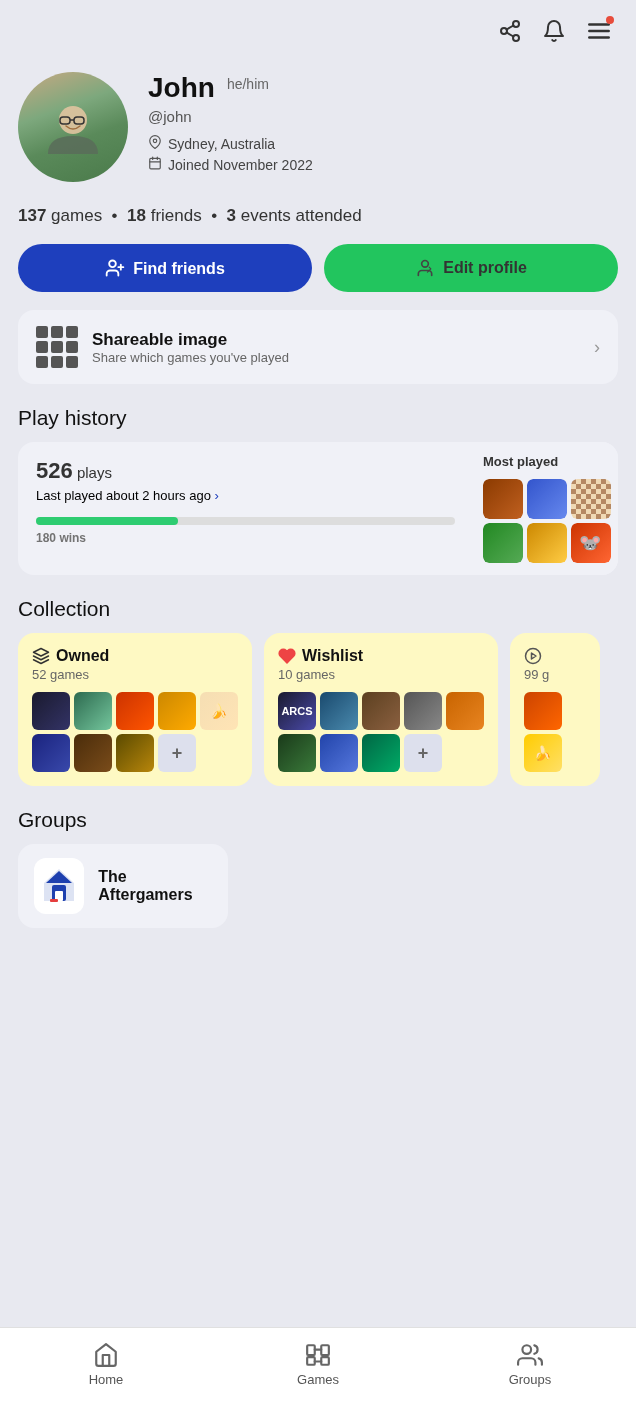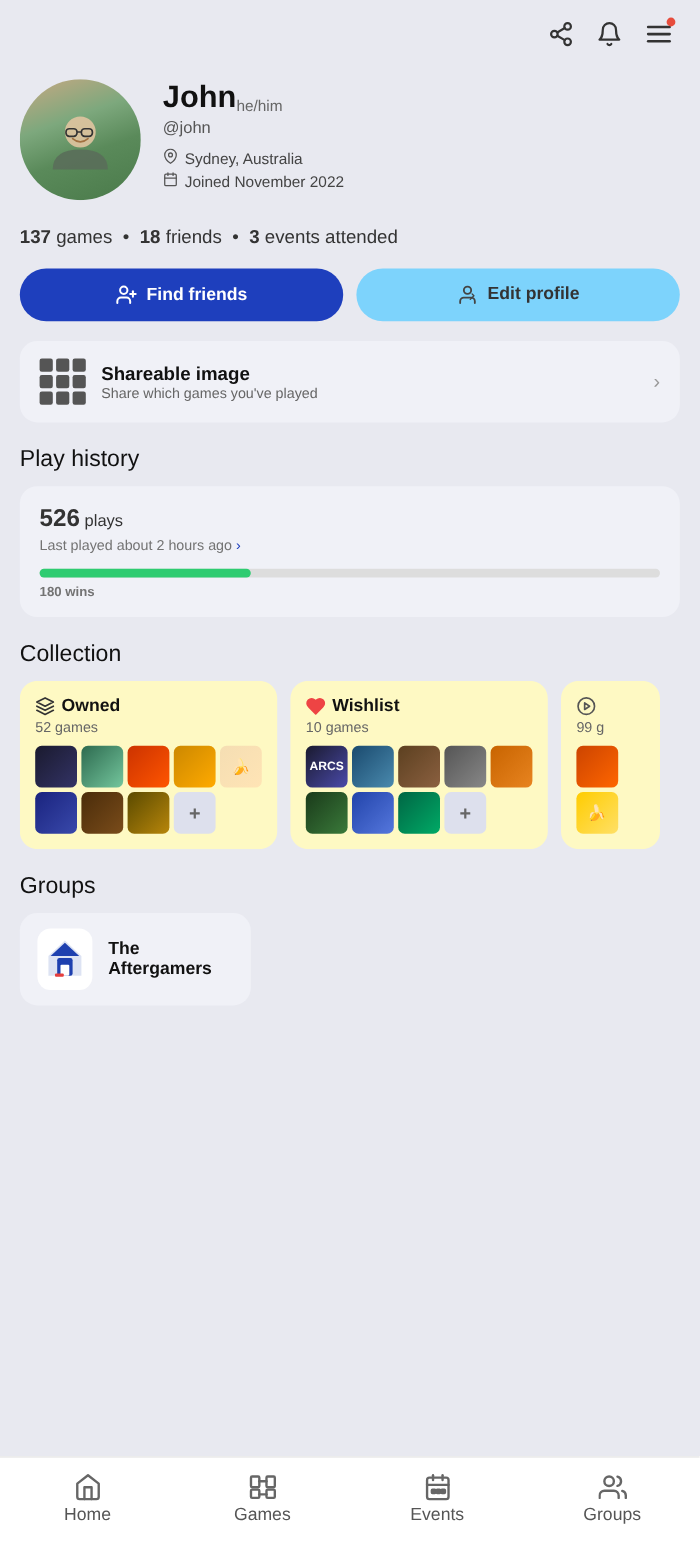--- a/index.html
+++ b/index.html
@@ -57,21 +57,21 @@
       background: #8b6f5e;
     }
     .avatar-img {
       width: 100%; height: 100%;
       background: linear-gradient(135deg, #a0522d 0%, #6b8e6e 40%, #5a7a5a 100%);
       display: flex; align-items: center; justify-content: center;
       font-size: 40px;
     }
     .profile-info { flex: 1; }
     .profile-name-row {
-      display: flex; align-items: flex-end; gap: 0;
+      display: flex; align-items: flex-start; gap: 12px;
       margin-bottom: 4px;
     }
     .profile-name {
       font-size: 28px; font-weight: 700; color: #111;
     }
     .profile-pronouns {
       font-size: 14px; color: #666; font-weight: 400;
       margin-top: 4px;
     }
     .profile-handle {
@@ -101,21 +101,21 @@
       color: white;
       border: none;
       border-radius: 28px;
       padding: 14px 20px;
       font-size: 16px; font-weight: 600;
       cursor: pointer;
       display: flex; align-items: flex-end; justify-content: center; gap: 8px;
     }
     .btn-secondary {
       flex: 1;
-      background: #7dd3fc;
+      background: #22c55e;
       color: #333;
       border: none;
       border-radius: 28px;
       padding: 14px 20px;
       font-size: 16px; font-weight: 600;
       cursor: pointer;
       display: flex; align-items: center; justify-content: center; gap: 8px;
     }
 
     
@@ -157,21 +157,21 @@
       display: flex; gap: 0;
       overflow: hidden;
     }
     .play-main {
       flex: 1;
       padding: 16px 18px;
     }
     .play-plays { font-size: 15px; color: #333; margin-bottom: 4px; }
     .play-plays strong { font-size: 22px; font-weight: 700; text-align: center; }
     .play-last { font-size: 13px; color: #555; margin-bottom: 14px; }
-    .play-last span { color: #737373; cursor: pointer; }
+    .play-last span { color: #000000; cursor: pointer; }
     .progress-bar-bg {
       background: #ddd;
       border-radius: 4px;
       height: 8px;
       margin-bottom: 6px;
       width: 100%;
     }
     .progress-bar-fill {
       background: #2ecc71;
       border-radius: 4px;
@@ -266,21 +266,21 @@
       display: flex;
       border-top: 1px solid #e0e0e0;
       padding: 8px 0 20px;
     }
     .nav-item {
       flex: 1;
       display: flex; flex-direction: column; align-items: center; gap: 4px;
       cursor: pointer;
       padding: 6px 0;
     }
-    .nav-label { font-size: 16px; color: #555; }
+    .nav-label { font-size: 13px; color: #555; }
     .nav-item.active .nav-label { color: #111; font-weight: 600; }
     .nav-item.active .nav-icon-wrap {
       background: #e8e9f0;
       border-radius: 20px;
       padding: 4px 18px;
     }
     .nav-item.active svg { stroke: #111; }
     .nav-item svg { stroke: #666; }
   </style>
 </head>
@@ -424,20 +424,47 @@
           <span style="color:#1e3fbd; cursor:pointer"> ›</span>
         </div>
         <div class="progress-bar-bg">
           <div class="progress-bar-fill" style="width:34%"></div>
         </div>
         <div class="play-wins">
           <span>180</span>
           <span>wins</span>
         </div>
       </div>
+      <div class="play-most-played">
+        <div class="most-played-label">Most played</div>
+        <div class="most-played-grid">
+
+          <div class="game-thumb">
+            <div class="game-thumb-inner" style="background: linear-gradient(135deg,#8b3a00,#c06020); border-radius:6px;"></div>
+          </div>
+          <div class="game-thumb">
+            <div class="game-thumb-inner" style="background: linear-gradient(135deg,#3355cc,#6688ee); border-radius:6px;"></div>
+          </div>
+          <div class="game-thumb">
+            <div class="game-thumb-inner" style="background: repeating-conic-gradient(#f0d9b5 0% 25%, #b58863 0% 50%) 0 0/10px 10px; border-radius:6px;"></div>
+          </div>
+
+          <div class="game-thumb">
+            <div class="game-thumb-inner" style="background: linear-gradient(135deg,#228822,#55aa55); border-radius:6px;"></div>
+          </div>
+          <div class="game-thumb">
+            <div class="game-thumb-inner" style="background: linear-gradient(135deg,#cc8800,#ffcc44); border-radius:6px;"></div>
+          </div>
+          <div class="game-thumb">
+            <div class="game-thumb-inner" style="background: linear-gradient(135deg,#cc3300,#ff6633); border-radius:6px; display:flex;align-items:center;justify-content:center;">
+                <span style="font-size:18px;">🐭</span>
+              </div>
+          </div>
+        </div>
+      </div>
     </div>
   </div>
 
   <div class="collection-section">
     <div class="section-title">Collection</div>
     <div class="collection-cards">
 
       <div class="collection-card">
         <div class="collection-card-header">
           <svg width="18" height="18" viewBox="0 0 24 24" fill="none" stroke="#333" stroke-width="2" stroke-linecap="round" stroke-linejoin="round">
@@ -541,32 +568,20 @@
       <rect x="2" y="3" width="7" height="9" rx="1"></rect>
         <rect x="15" y="3" width="7" height="9" rx="1"></rect>
       <rect x="2" y="14" width="7" height="7" rx="1"></rect>
         <rect x="15" y="14" width="7" height="7" rx="1"></rect>
       <line x1="9" y1="7" x2="15" y2="7"></line>
         <line x1="9" y1="18" x2="15" y2="18"></line>
     </svg>
     <span class="nav-label">Games</span>
   </div>
 
-  <div class="nav-item">
-    <svg width="26" height="26" viewBox="0 0 24 24" fill="none" stroke="#666" stroke-width="2" stroke-linecap="round" stroke-linejoin="round">
-      <rect x="3" y="4" width="18" height="18" rx="2"></rect>
-        <line x1="16" y1="2" x2="16" y2="6"></line>
-        <line x1="8" y1="2" x2="8" y2="6"></line>
-        <line x1="3" y1="10" x2="21" y2="10"></line>
-      <rect x="7" y="14" width="3" height="3" rx="0.5" fill="#666"></rect>
-        <rect x="11" y="14" width="3" height="3" rx="0.5" fill="#666"></rect>
-        <rect x="15" y="14" width="3" height="3" rx="0.5" fill="#666"></rect>
-    </svg>
-    <span class="nav-label">Events</span>
-  </div>
 
   <div class="nav-item">
     <svg width="26" height="26" viewBox="0 0 24 24" fill="none" stroke="#666" stroke-width="2" stroke-linecap="round" stroke-linejoin="round">
       <path d="M17 21v-2a4 4 0 0 0-4-4H5a4 4 0 0 0-4 4v2"></path>
         <circle cx="9" cy="7" r="4"></circle>
       <path d="M23 21v-2a4 4 0 0 0-3-3.87"></path>
         <path d="M16 3.13a4 4 0 0 1 0 7.75"></path>
     </svg>
     <span class="nav-label">Groups</span>
   </div>

